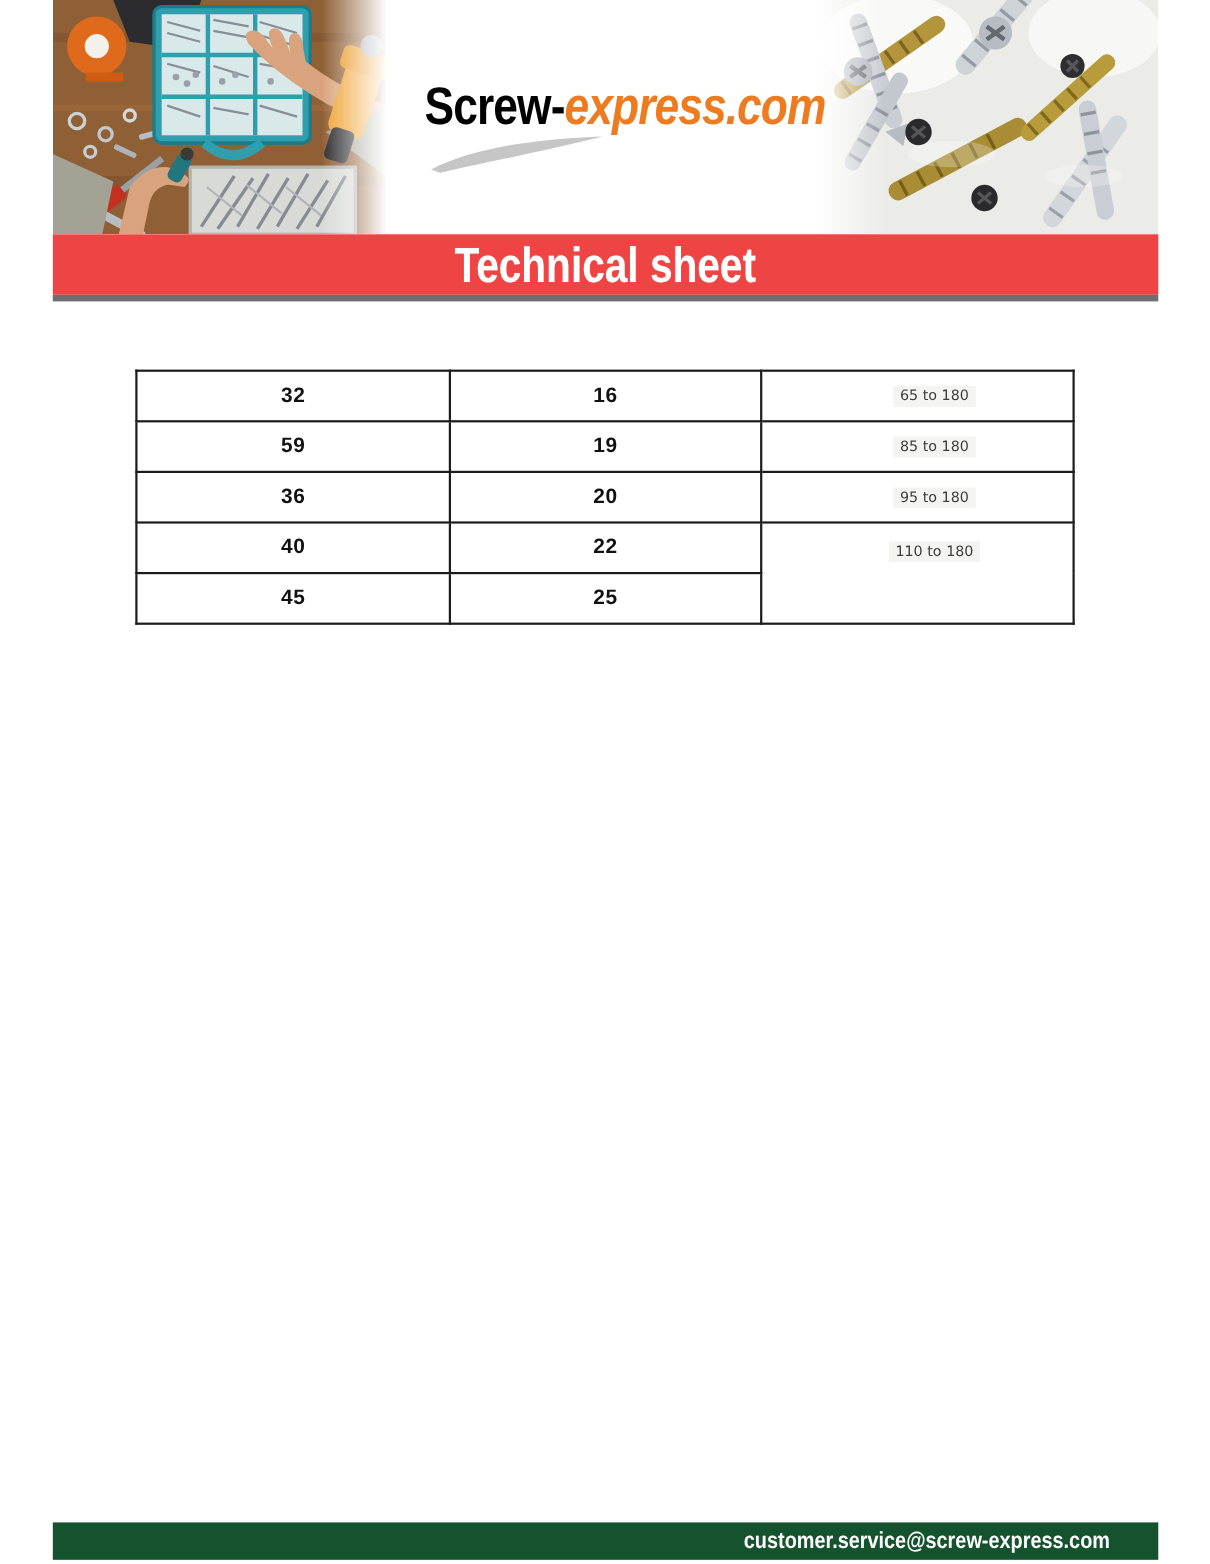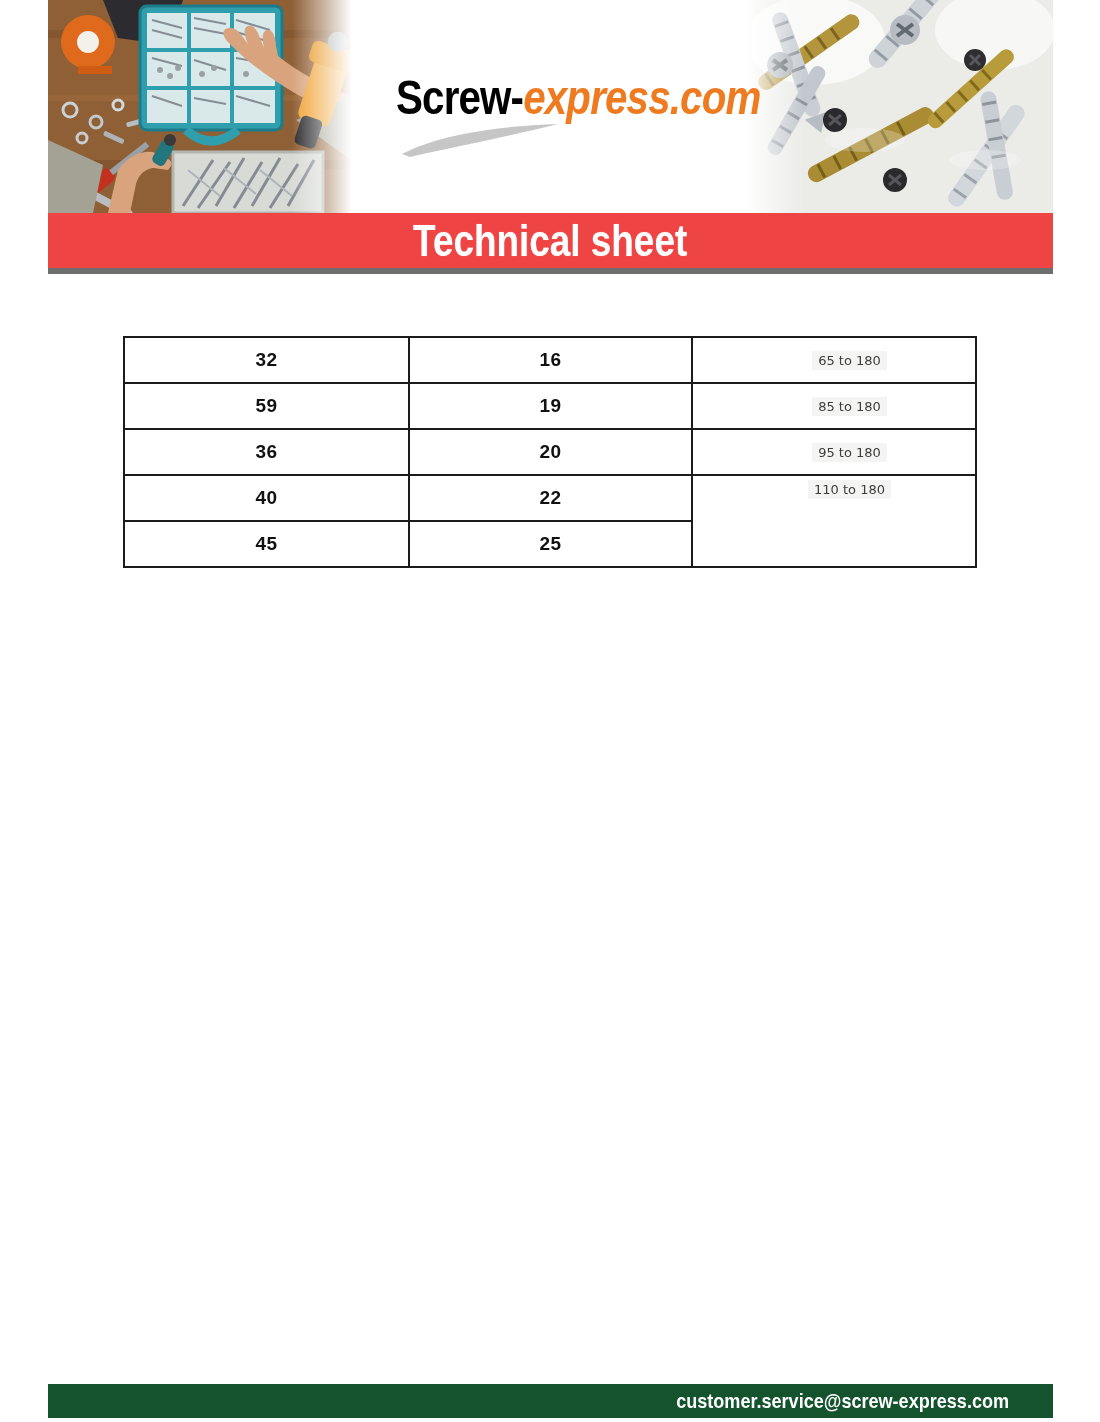--- a/index.html
+++ b/index.html
@@ -9,21 +9,21 @@
   
   .header{position:absolute;left:48px;top:0;width:1005px;height:213px;background:#ffffff;}
   .photo{position:absolute;top:0;height:213px;overflow:hidden;}
   .photo-left{left:0;width:303px;}
   .photo-right{right:0;width:308px;}
   .fade-right{position:absolute;top:0;right:-1px;width:60px;height:213px;
               background:linear-gradient(to right, rgba(255,255,255,0), #ffffff);}
   .fade-left{position:absolute;top:0;left:-1px;width:60px;height:213px;
              background:linear-gradient(to left, rgba(255,255,255,0), #ffffff);}
 
-  .logo{position:absolute;left:348px;top:70px;width:420px;height:120px;}
+  .logo{position:absolute;left:338px;top:70px;width:420px;height:120px;}
   .logo-text{white-space:nowrap;font-size:48px;font-weight:bold;line-height:56px;
              display:inline-block;transform:scaleX(0.84);transform-origin:left center;letter-spacing:-1px;}
   .logo-suffix{color:#ee7b20;font-style:italic;}
   .logo-swoosh{position:absolute;left:4px;top:52px;}
 
   
   .banner{position:absolute;left:48px;top:213px;width:1005px;height:55px;background:#ef4444;
           text-align:center;}
   .banner-title{display:inline-block;color:#ffffff;font-weight:bold;font-size:45px;line-height:55px;
                 transform:scaleX(0.82);transform-origin:center;letter-spacing:0px;
@@ -31,21 +31,21 @@
   .divider{position:absolute;left:48px;top:268px;width:1005px;height:6px;background:#6e6e6e;}
 
   
   .spec-table{position:absolute;left:123px;top:336px;border-collapse:collapse;
               table-layout:fixed;width:852px;}
   .spec-table td{border:2px solid #1b1b1b;height:44px;text-align:center;vertical-align:middle;
                  padding:0;background:#ffffff;}
   .spec-table td.num{font-weight:bold;font-size:19px;color:#111111;letter-spacing:0.5px;}
   .spec-table td.range{font-size:13px;color:#3d3d3d;font-family:"DejaVu Sans", sans-serif;padding-left:31px;}
   .spec-table td.range-merged{vertical-align:top;}
-  .spec-table td.range-merged .hl{margin-top:4px;}
+  .spec-table td.range-merged .hl{margin-top:16px;}
   .hl{display:inline-block;background:#f4f4f2;padding:2px 6px;}
   .col1{width:285px;} .col2{width:283px;} .col3{width:284px;}
 
   
   .footer{position:absolute;left:48px;top:1384px;width:1005px;height:34px;background:#14532d;
           text-align:right;}
   .footer-email{display:inline-block;color:#ffffff;font-weight:bold;font-size:21px;line-height:34px;
                 margin-right:44px;transform:scaleX(0.86);transform-origin:right center;}
 </style>
 </head>

